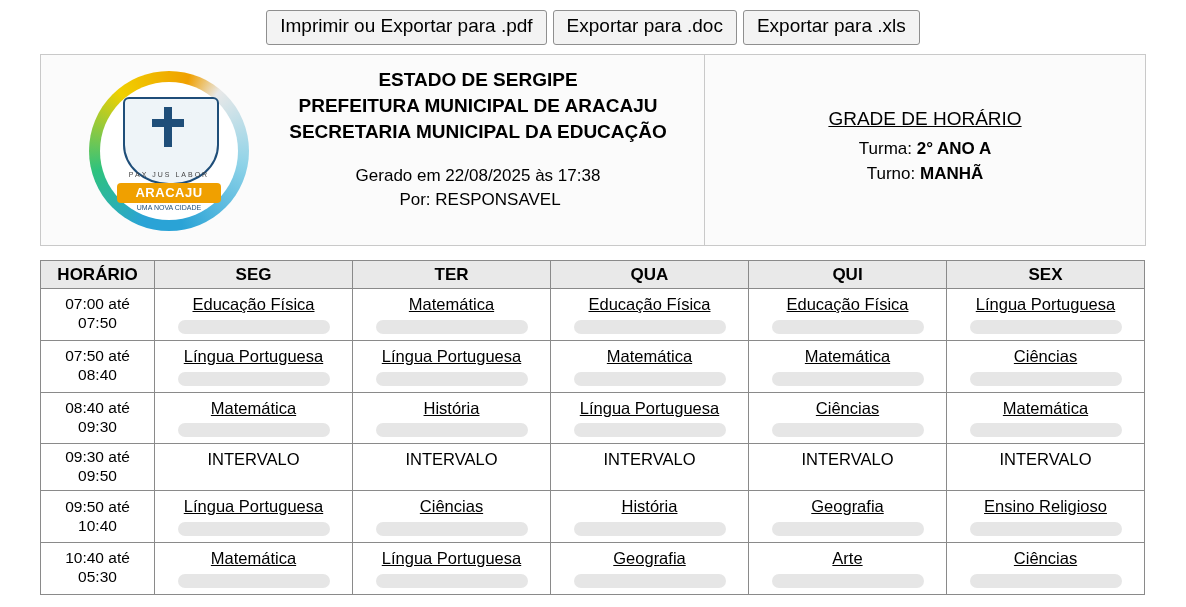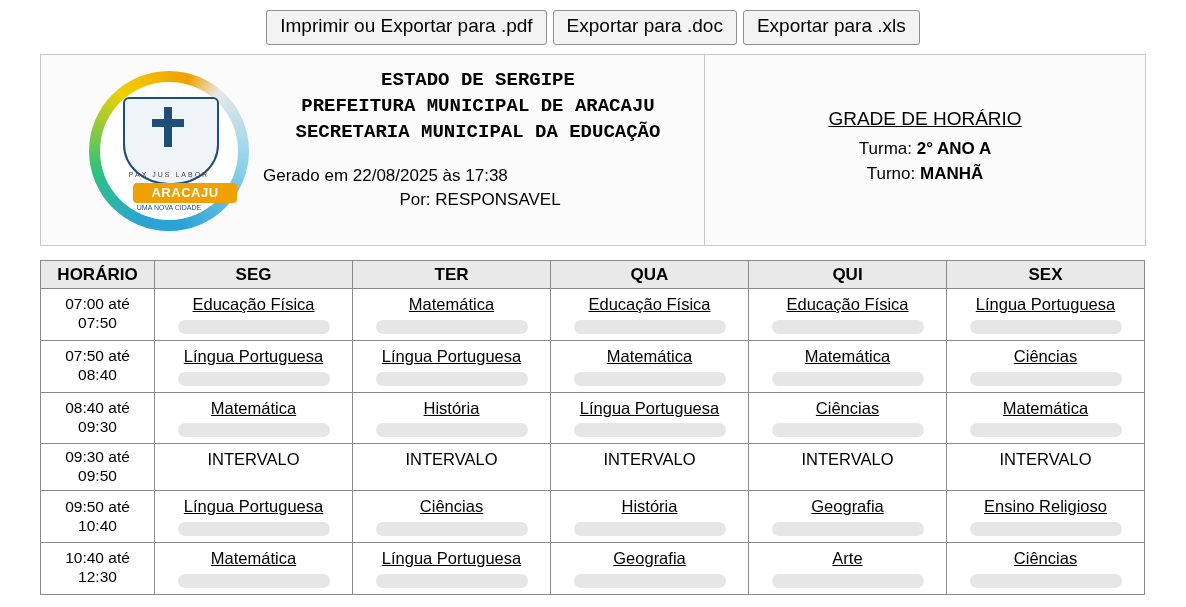--- a/index.html
+++ b/index.html
@@ -106,21 +106,21 @@
     background: #1f4e79;
   }
   .crest-cross-h {
     position: absolute;
     left: 63px; top: 48px;
     width: 32px; height: 8px;
     background: #1f4e79;
   }
   .crest-bar {
     position: absolute;
-    left: 44px; top: 112px;
+    left: 28px; top: 112px;
     width: 104px; height: 20px;
     background: #f0a000;
     border-radius: 4px;
   }
   .crest-bar-text {
     position: absolute;
     left: 0; top: 2px;
     width: 104px;
     text-align: center;
     font-size: 13px;
@@ -154,29 +154,28 @@
     margin-top: 12px;
     width: 430px;
     text-align: center;
   }
   .header-text .line {
     font-size: 19px;
     font-weight: bold;
     color: #000;
     line-height: 1.38;
     white-space: nowrap;
-    font-family: Liberation Mono, monospace;
   }
   .header-meta {
     margin-top: 18px;
     font-size: 17px;
     color: #000;
     line-height: 1.45;
   }
-  .header-meta .m1 { text-align: left; }
+  .header-meta .m1 { text-align: center; }
   .header-meta .m2 { text-align: center; padding-left: 4px; }
 
   .header-right {
     flex: 1;
     display: flex;
     flex-direction: column;
     align-items: center;
     justify-content: center;
     padding-bottom: 6px;
   }
@@ -376,21 +375,21 @@
           </td>
           <td class="cell"><span class="subject">Língua Portuguesa</span><div class="teacher-blank"></div></td>
           <td class="cell"><span class="subject">Ciências</span><div class="teacher-blank"></div></td>
           <td class="cell"><span class="subject">História</span><div class="teacher-blank"></div></td>
           <td class="cell"><span class="subject">Geografia</span><div class="teacher-blank"></div></td>
           <td class="cell"><span class="subject">Ensino Religioso</span><div class="teacher-blank"></div></td>
         </tr>
         <tr>
           <td class="hora">
             <div>10:40 até</div>
-            <div>12:30</div>
+            <div>05:30</div>
           </td>
           <td class="cell"><span class="subject">Matemática</span><div class="teacher-blank"></div></td>
           <td class="cell"><span class="subject">Língua Portuguesa</span><div class="teacher-blank"></div></td>
           <td class="cell"><span class="subject">Geografia</span><div class="teacher-blank"></div></td>
           <td class="cell"><span class="subject">Arte</span><div class="teacher-blank"></div></td>
           <td class="cell"><span class="subject">Ciências</span><div class="teacher-blank"></div></td>
         </tr>
       </tbody>
   </table>
 

